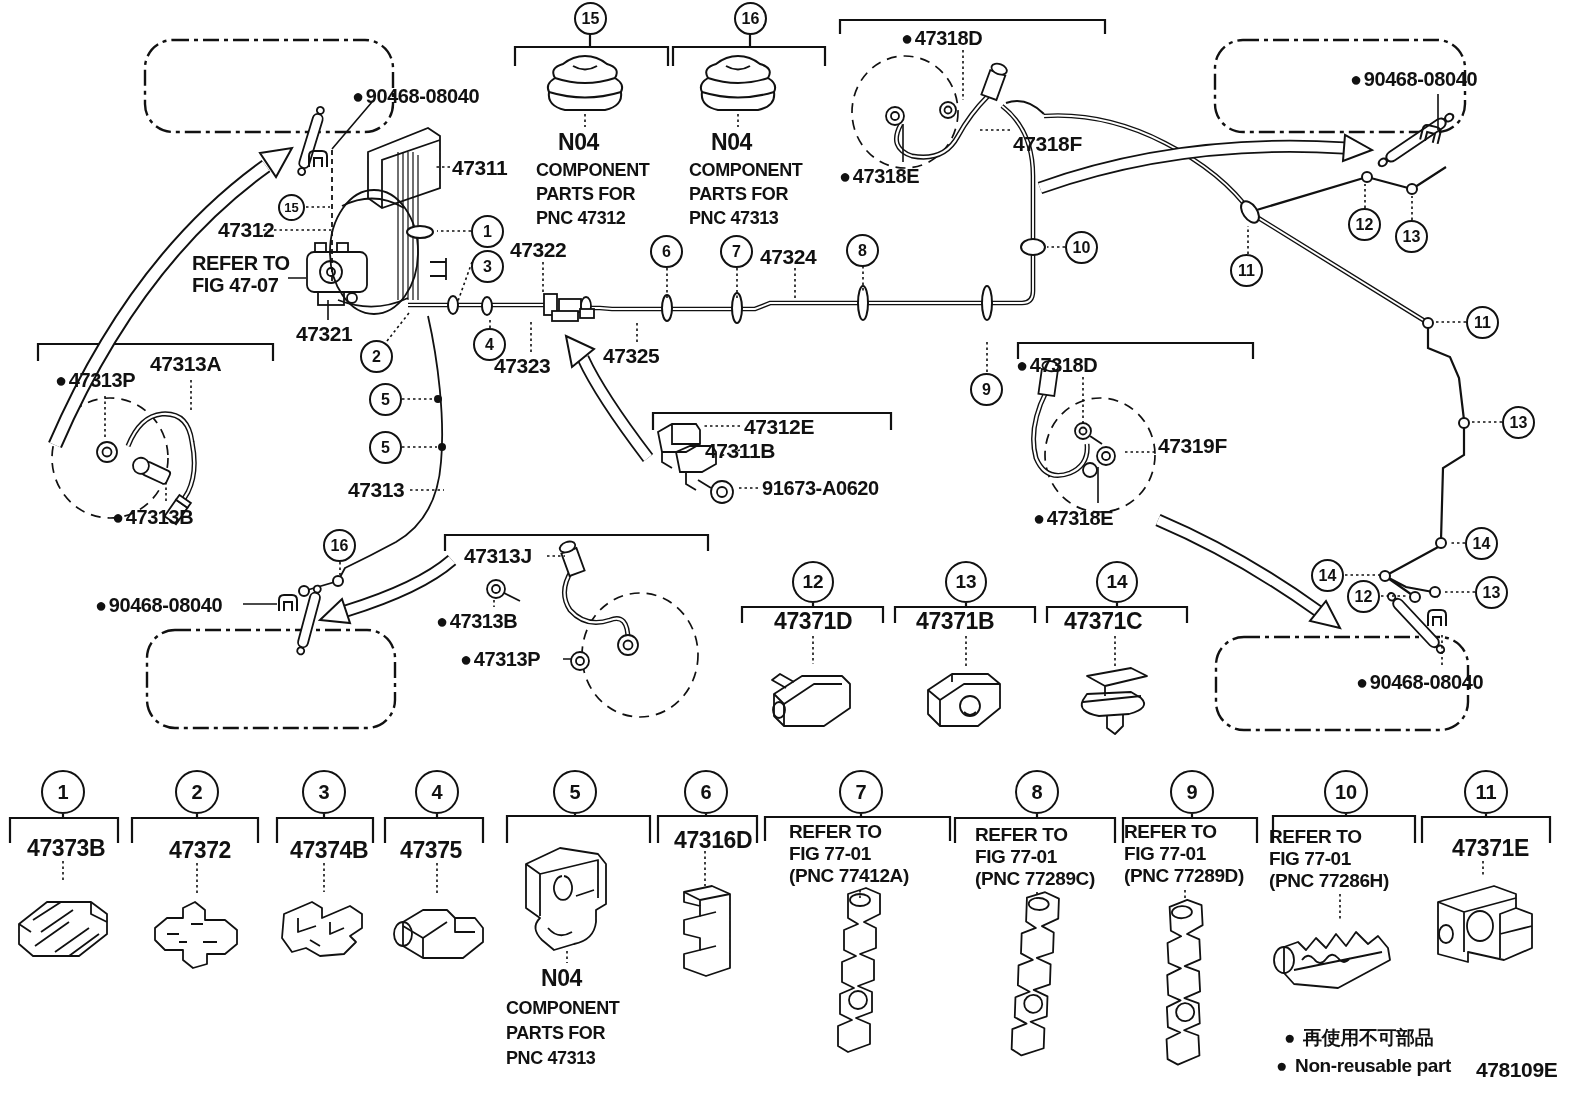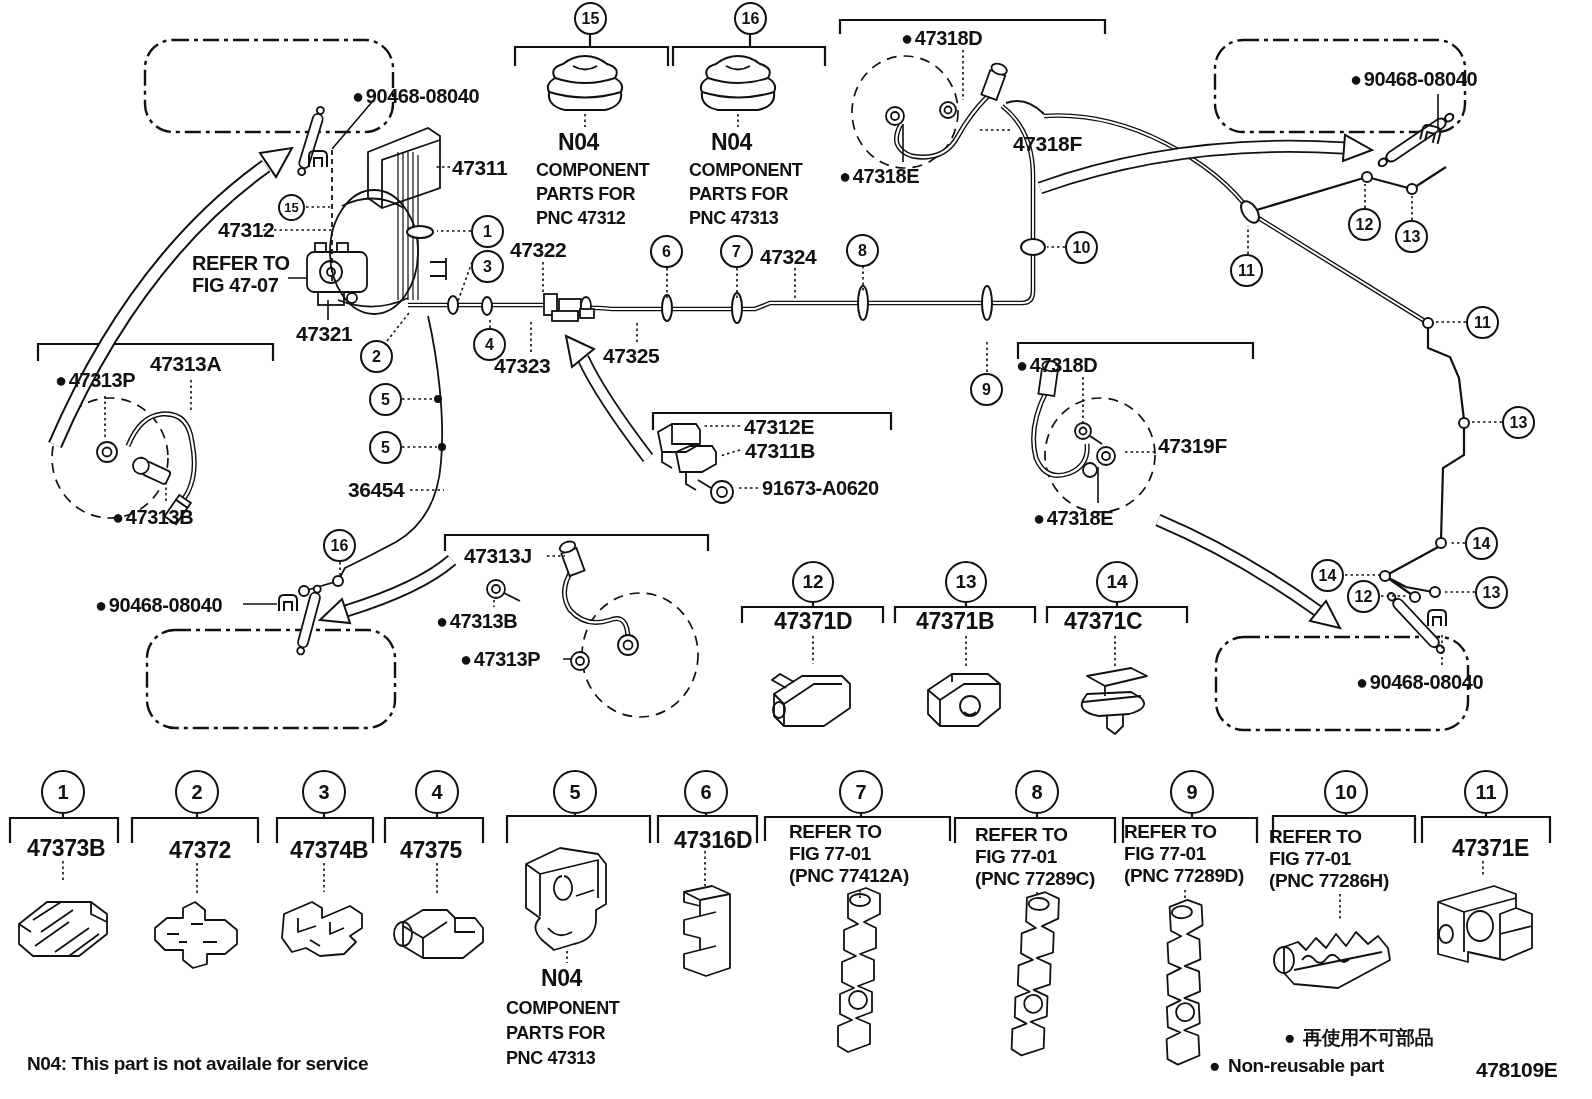--- a/index.html
+++ b/index.html
@@ -343,30 +343,30 @@
 <div class="lbl" style="left:218px;top:218px">47312</div>
 <div class="lbl s20 lh22" style="left:192px;top:252px">
       <span style="display:block">REFER TO</span>
       <span style="display:block">FIG 47-07</span>
     </div>
 <div class="lbl" style="left:296px;top:322px">47321</div>
 <div class="lbl" style="left:510px;top:238px">47322</div>
 <div class="lbl" style="left:494px;top:354px">47323</div>
 <div class="lbl" style="left:760px;top:245px">47324</div>
 <div class="lbl" style="left:603px;top:344px">47325</div>
-<div class="lbl" style="left:348px;top:478px">36454</div>
+<div class="lbl" style="left:348px;top:478px">47313</div>
 <div class="lbl" style="left:150px;top:352px">47313A</div>
 <div class="lbl s20" style="left:55px;top:369px"><span class="blt">●</span><span>47313P</span></div>
 <div class="lbl s20" style="left:112px;top:506px"><span class="blt">●</span><span>47313B</span></div>
 <div class="lbl s20" style="left:95px;top:594px"><span class="blt">●</span><span>90468-08040</span></div>
 <div class="lbl" style="left:464px;top:544px">47313J</div>
 <div class="lbl s20" style="left:436px;top:610px"><span class="blt">●</span><span>47313B</span></div>
 <div class="lbl s20" style="left:460px;top:648px"><span class="blt">●</span><span>47313P</span></div>
 <div class="lbl" style="left:744px;top:415px">47312E</div>
-<div class="lbl" style="left:745px;top:439px">47311B</div>
+<div class="lbl" style="left:705px;top:439px">47311B</div>
 <div class="lbl s20" style="left:762px;top:477px">91673-A0620</div>
 <div class="lbl s20" style="left:901px;top:27px"><span class="blt">●</span><span>47318D</span></div>
 <div class="lbl" style="left:1013px;top:132px">47318F</div>
 <div class="lbl s20" style="left:839px;top:165px"><span class="blt">●</span><span>47318E</span></div>
 <div class="lbl s20" style="left:1350px;top:68px"><span class="blt">●</span><span>90468-08040</span></div>
 <div class="lbl s20" style="left:1016px;top:354px"><span class="blt">●</span><span>47318D</span></div>
 <div class="lbl" style="left:1158px;top:434px">47319F</div>
 <div class="lbl s20" style="left:1033px;top:507px"><span class="blt">●</span><span>47318E</span></div>
 <div class="lbl s20" style="left:1356px;top:671px"><span class="blt">●</span><span>90468-08040</span></div>
 
@@ -414,18 +414,17 @@
     </div>
 <div class="lbl s22" style="left:1452px;top:836px">47371E</div>
 
 <div class="lbl s23" style="left:541px;top:966px">N04</div>
 <div class="lbl s18 lh25" style="left:506px;top:996px">
       <span style="display:block">COMPONENT</span>
       <span style="display:block">PARTS FOR</span>
       <span style="display:block">PNC 47313</span>
     </div>
 
-<div class="lbl s19" style="left:27px;top:1054px">N04: This part is not availale for service</div>
 <div class="lbl s19" style="left:1284px;top:1028px"><span class="bltsp">●</span><span>再使用不可部品</span></div>
-<div class="lbl s19" style="left:1209px;top:1056px"><span class="bltsp">●</span><span>Non-reusable part</span></div>
+<div class="lbl s19" style="left:1276px;top:1056px"><span class="bltsp">●</span><span>Non-reusable part</span></div>
 <div class="lbl" style="left:1476px;top:1058px">478109E</div>
 
 </div>
 
 </body></html>

